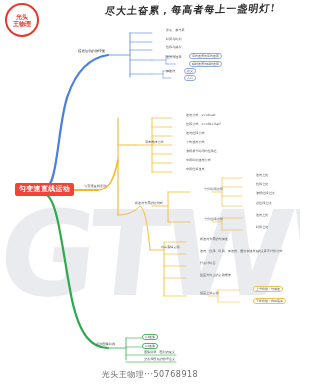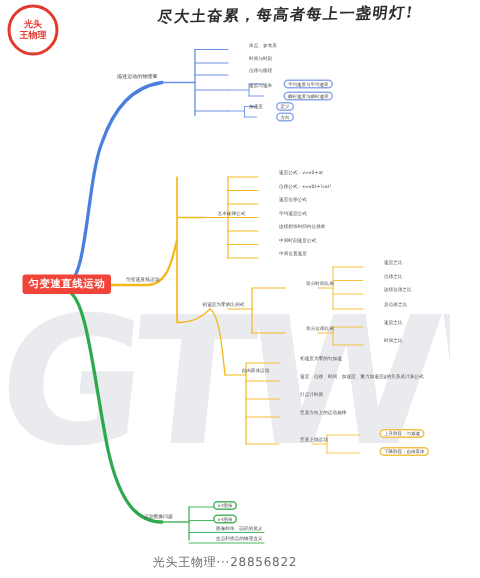--- a/index.html
+++ b/index.html
@@ -245,13 +245,13 @@
   <div class="node pill-y" style="left:241px;top:286px;">上升阶段：匀减速</div>
   <div class="node pill-y" style="left:241px;top:298px;">下降阶段：自由落体</div>
 
   <div class="node n-lvl2" style="left:84px;top:343px;">运动图像问题</div>
   <div class="node pill-g" style="left:130px;top:334px;">v-t图像</div>
   <div class="node pill-g" style="left:130px;top:343px;">x-t图像</div>
   <div class="node n-leaf" style="left:131px;top:351px;">图像斜率、面积的意义</div>
   <div class="node n-leaf" style="left:131px;top:358px;">交点和拐点的物理含义</div>
 </div>
 
-<div id="footer">光头王物理···28856822</div>
+<div id="footer">光头王物理···50768918</div>
 
 </body></html>

